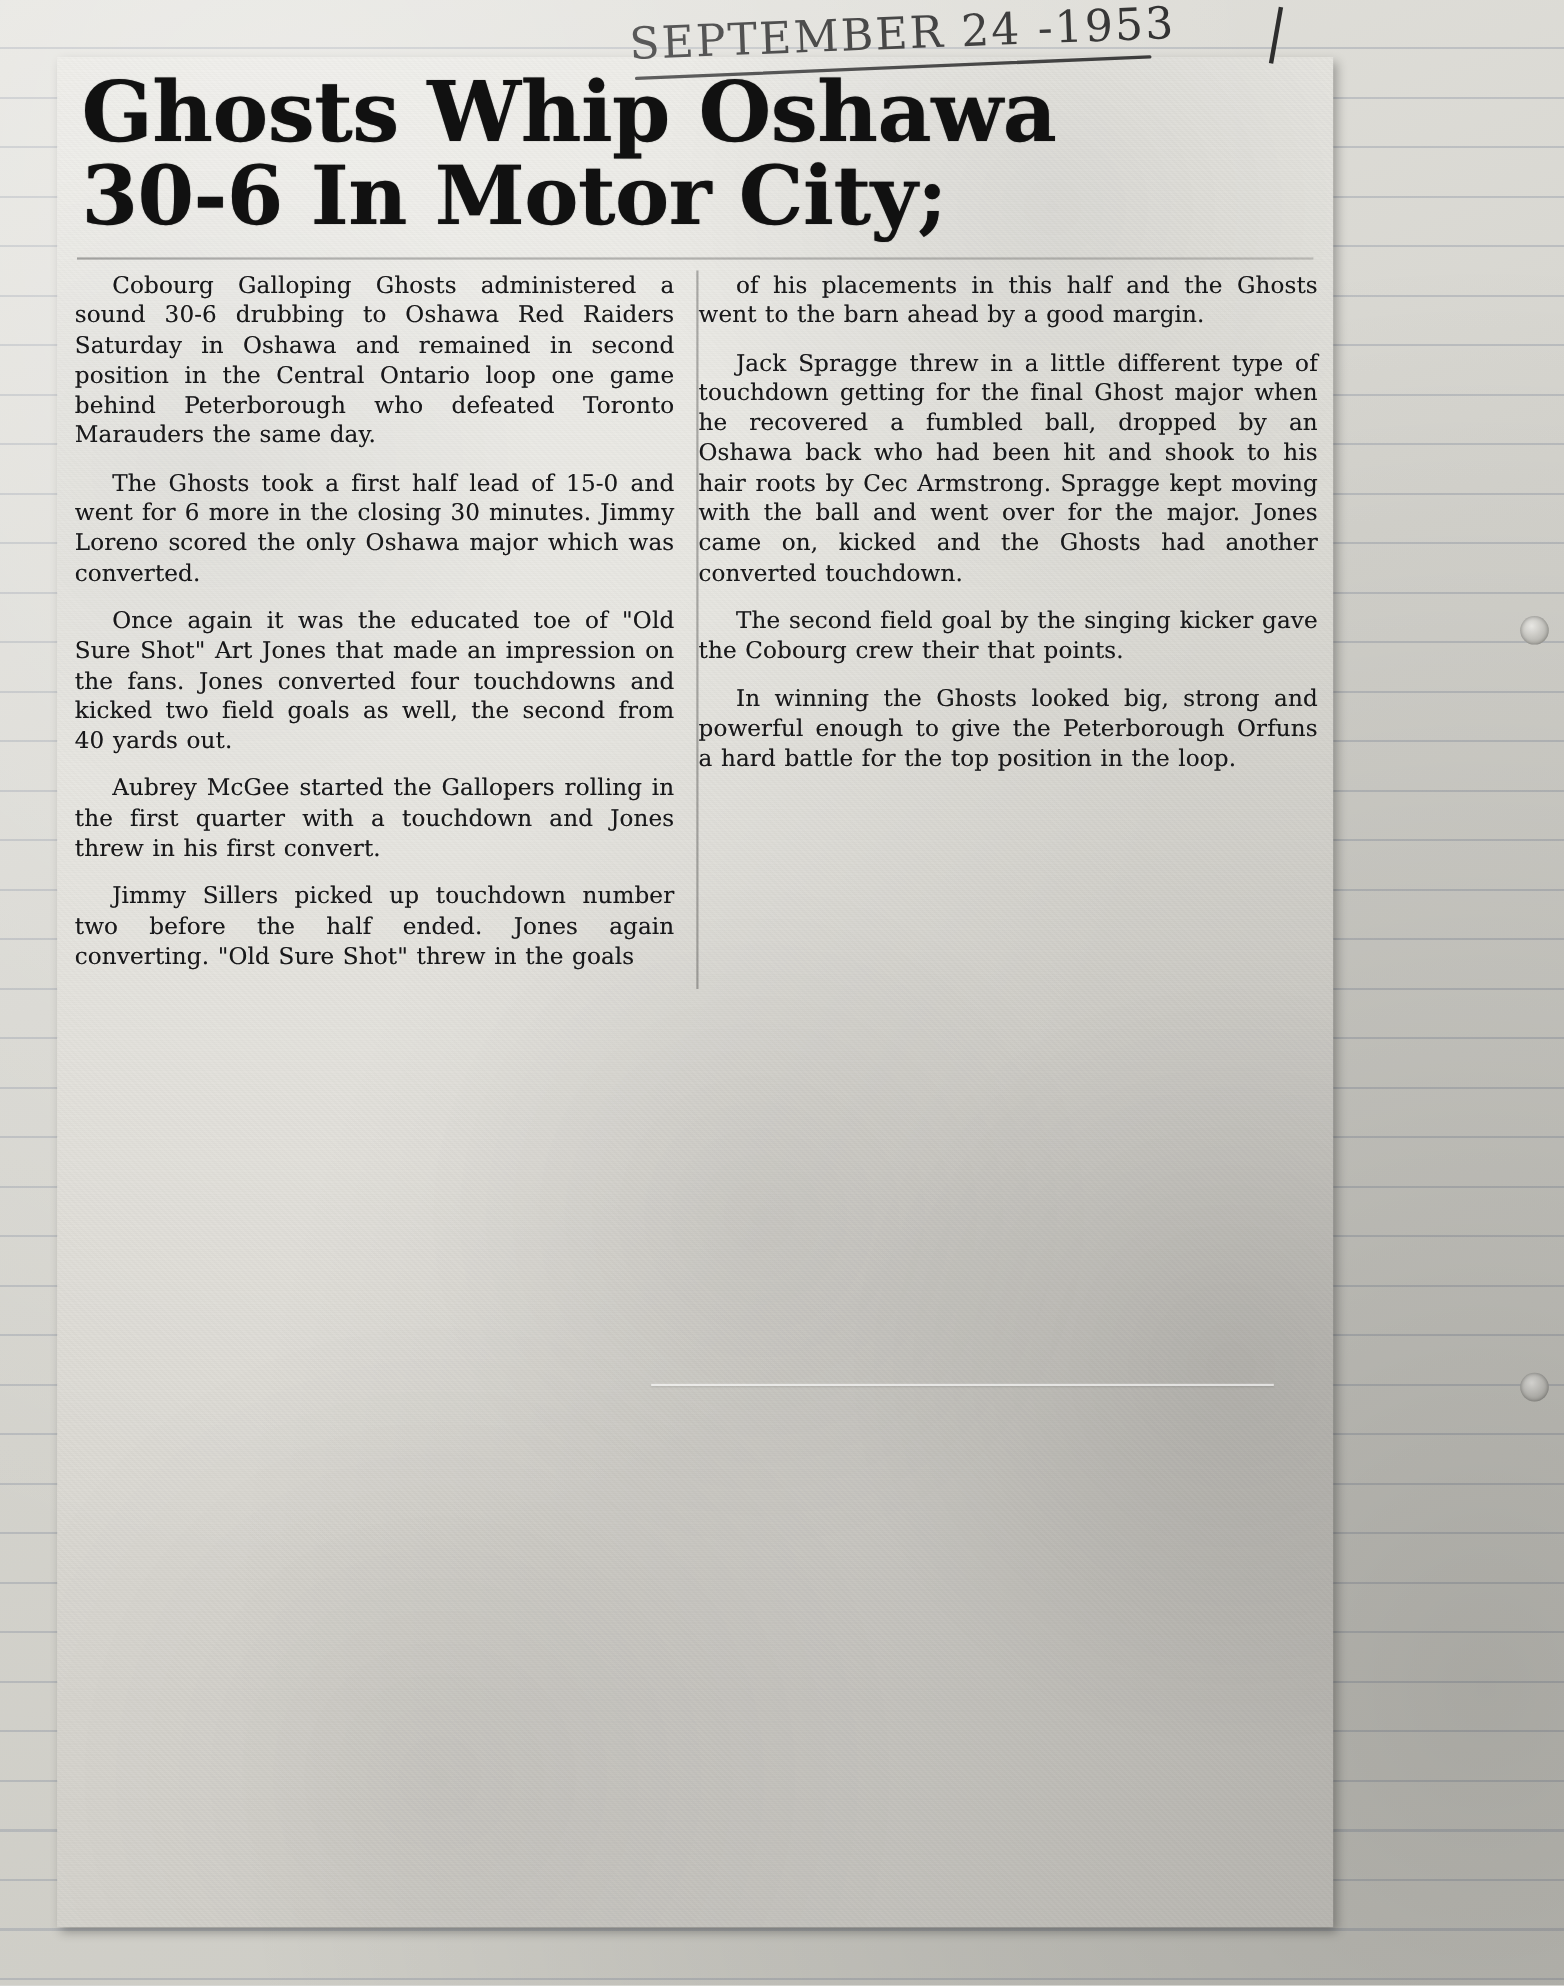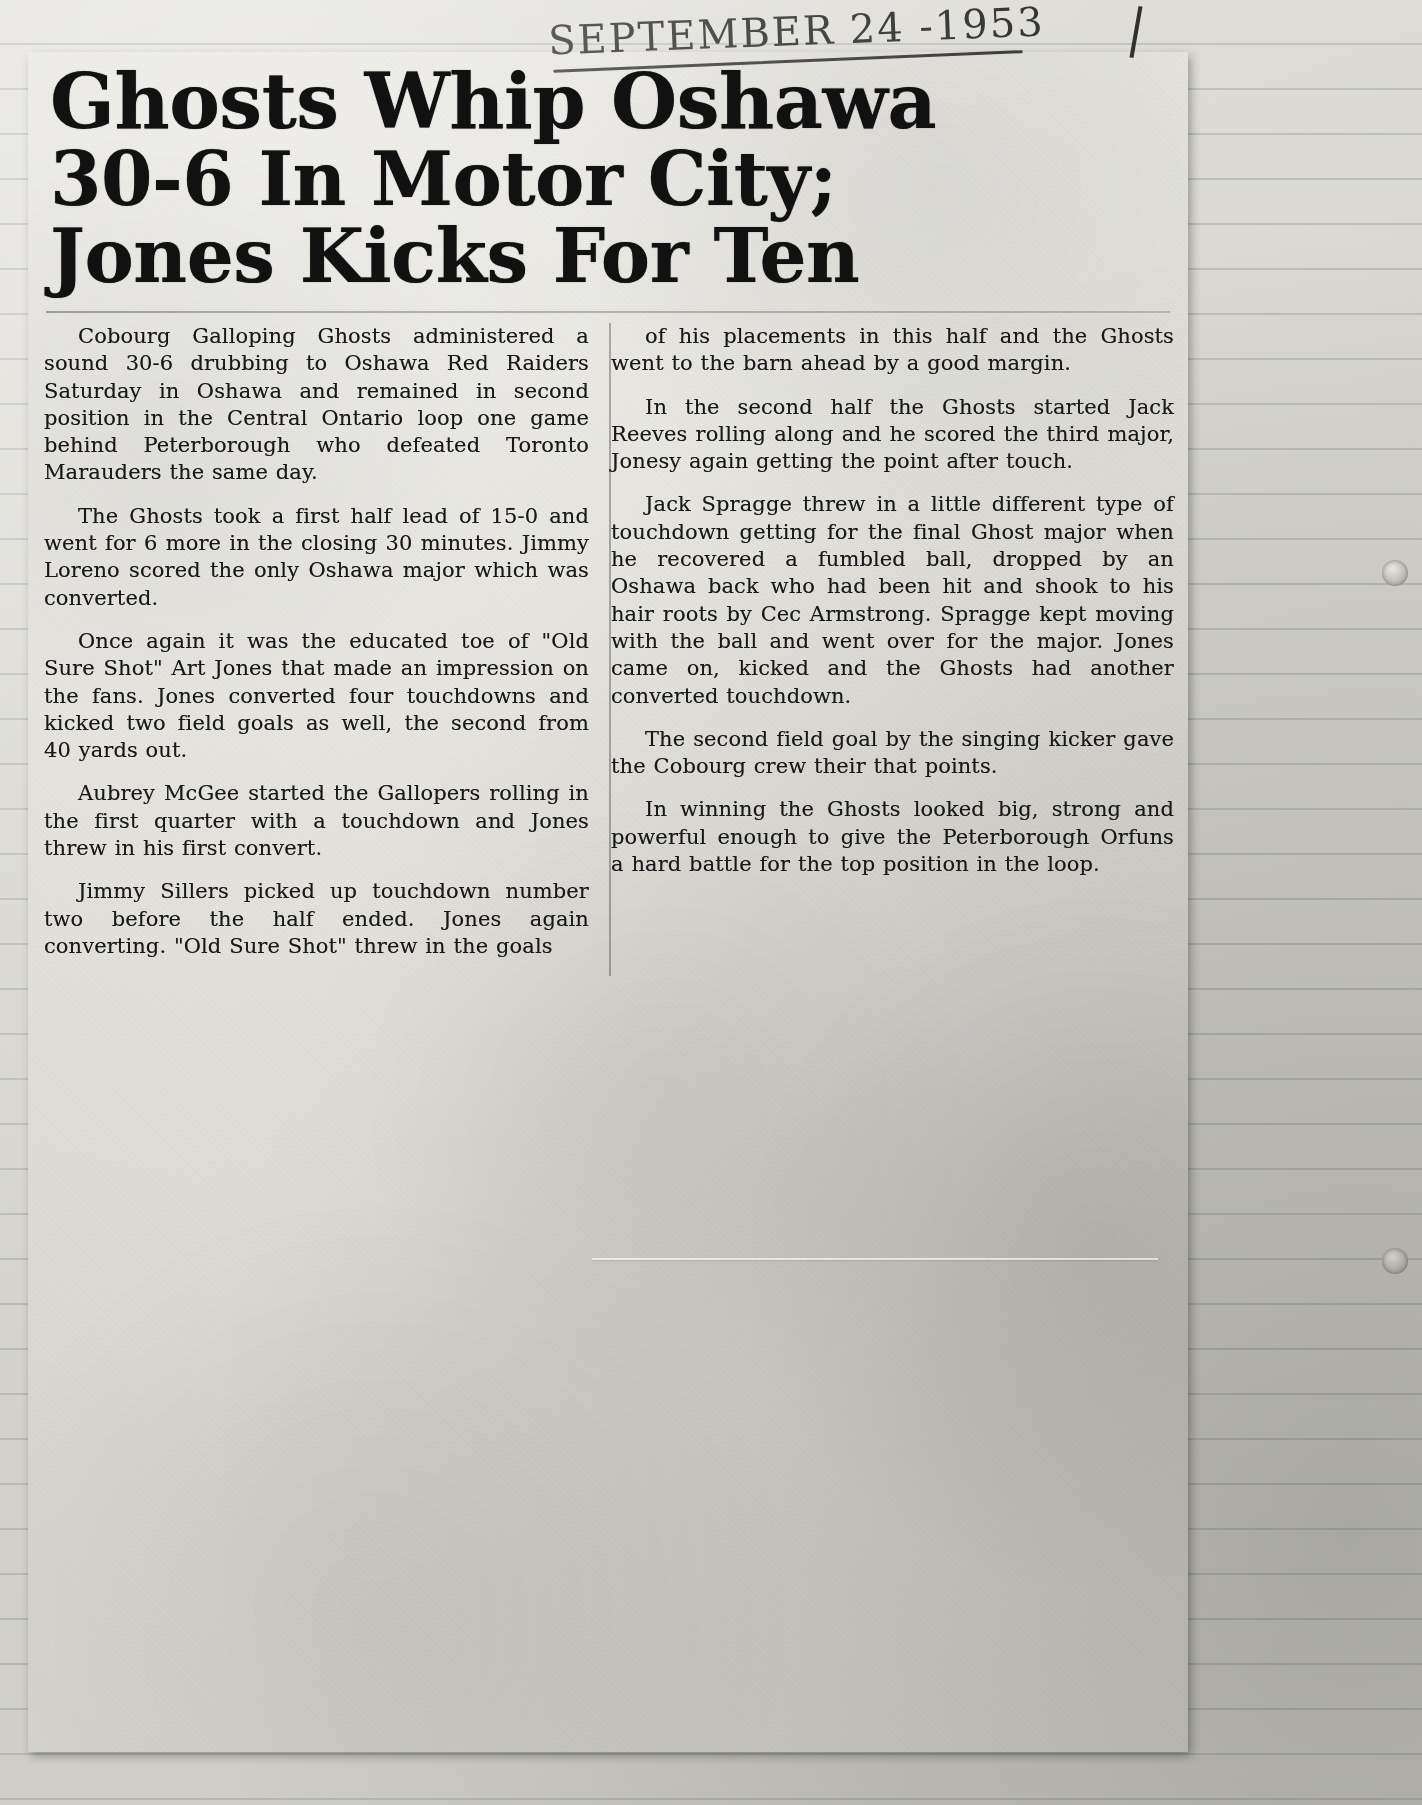--- a/index.html
+++ b/index.html
@@ -44,21 +44,21 @@
     border-radius: 50%;
     background: radial-gradient(circle at 40% 35%, #f3f2ee, #bdbcb6 70%, #9a9992);
     box-shadow: inset 0 0 4px rgba(0,0,0,0.35);
   }
   .punch.p1 { right: 14px; top: 560px; }
   .punch.p2 { right: 14px; top: 1248px; }
 
   
   .clipping {
     position: absolute;
-    left: 28px;
+    left: 52px;
     top: 52px;
     width: 1160px;
     height: 1700px;
     background:
       linear-gradient(180deg, #e9e8e3 0%, #e3e2dc 25%, #dedcd6 60%, #d7d5cf 100%);
     box-shadow: 3px 4px 9px rgba(0,0,0,0.30);
     filter: none;
   }
   .clipping:before {
     
@@ -197,36 +197,34 @@
 
   <div class="clipping">
 
     <div class="handdate">SEPTEMBER 24 -1953</div>
     <div class="handdate-underline"></div>
     <div class="tick"></div>
 
     <div class="headline">
       <div class="hl l1">Ghosts Whip Oshawa</div>
       <div class="hl l2">30-6 In Motor City;</div>
-      <div class="hl l3">Jones Kicks For Ten</div>
     </div>
 
     <div class="rule"></div>
 
     <div class="cols">
       <div class="col left">
         <p>Cobourg Galloping Ghosts administered a sound 30-6 drubbing to Oshawa Red Raiders Saturday in Oshawa and remained in second position in the Central Ontario loop one game behind Peterborough who defeated Toronto Marauders the same day.</p>
         <p>The Ghosts took a first half lead of 15-0 and went for 6 more in the closing 30 minutes. Jimmy Loreno scored the only Oshawa major which was converted.</p>
         <p>Once again it was the educated toe of "Old Sure Shot" Art Jones that made an impression on the fans. Jones converted four touchdowns and kicked two field goals as well, the second from 40 yards out.</p>
         <p>Aubrey McGee started the Gallopers rolling in the first quarter with a touchdown and Jones threw in his first convert.</p>
         <p>Jimmy Sillers picked up touchdown number two before the half ended. Jones again converting. "Old Sure Shot" threw in the goals</p>
       </div>
       <div class="col right">
         <p>of his placements in this half and the Ghosts went to the barn ahead by a good margin.</p>
-        <p>In the second half the Ghosts started Jack Reeves rolling along and he scored the third major, Jonesy again getting the point after touch.</p>
         <p>Jack Spragge threw in a little different type of touchdown getting for the final Ghost major when he recovered a fumbled ball, dropped by an Oshawa back who had been hit and shook to his hair roots by Cec Armstrong. Spragge kept moving with the ball and went over for the major. Jones came on, kicked and the Ghosts had another converted touchdown.</p>
         <p>The second field goal by the singing kicker gave the Cobourg crew their that points.</p>
         <p class="last">In winning the Ghosts looked big, strong and powerful enough to give the Peterborough Orfuns a hard battle for the top position in the loop.</p>
       </div>
     </div>
 
     <div class="overlay-grain"></div>
   </div>
 
   <div class="crease"></div>

